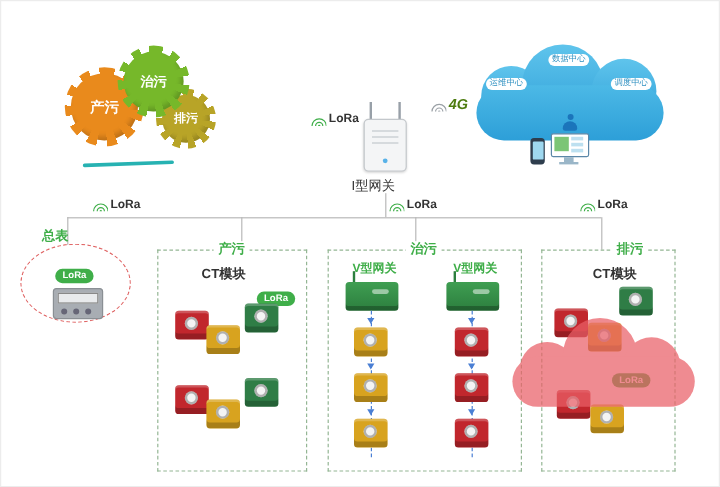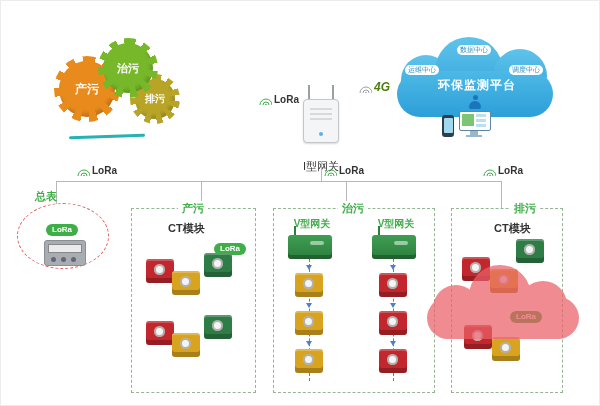--- a/index.html
+++ b/index.html
@@ -18,21 +18,21 @@
   .gear-caption { position:absolute; left:65px; top:118px; width:80px; text-align:center; font-size:12px; font-weight:bold; color:#444; }
   .caption-swoosh { position:absolute; left:68px; top:134px; width:76px; height:3px; background:#27b2b2; border-radius:3px; transform:rotate(-2deg); }
 
   
   .gw { position:absolute; left:300px; top:84px; width:40px; height:58px; }
   .ant { position:absolute; top:0; width:2px; height:15px; background:#98a0a8; }
   .a1 { left:7px; } .a2 { right:7px; }
   .gw-body { position:absolute; top:14px; left:2px; right:2px; bottom:0; background:#f4f5f6; border:1px solid #c3c7cb; border-radius:4px; box-shadow:0 1px 2px rgba(0,0,0,.15); }
   .gw-body::before { content:""; position:absolute; left:6px; right:6px; top:8px; height:14px; background:repeating-linear-gradient(#d6dadd 0 2px, transparent 2px 5px); }
   .gw-body::after { content:""; position:absolute; left:50%; bottom:6px; width:4px; height:4px; margin-left:-2px; border-radius:50%; background:#58b2e8; }
-  .gw-label { position:absolute; left:292px; top:158px; width:56px; text-align:center; font-size:11px; color:#333; }
+  .gw-label { position:absolute; left:292px; top:146px; width:56px; text-align:left; font-size:11px; color:#333; }
 
   
   .wifi { position:relative; width:13px; height:8px; display:inline-block; overflow:hidden; }
   .wifi::before, .wifi::after { content:""; position:absolute; left:50%; top:8px; transform:translate(-50%,-50%); border:1.3px solid #3fae49; border-radius:50%; }
   .wifi::before { width:11px; height:11px; }
   .wifi::after { width:5px; height:5px; }
   .wifi i { position:absolute; left:50%; top:8px; transform:translate(-50%,-50%); width:2px; height:2px; background:#3fae49; border-radius:50%; }
   .wifi.gray::before, .wifi.gray::after { border-color:#9aa0a6; }
   .wifi.gray i { background:#9aa0a6; }
 
@@ -141,21 +141,20 @@
   </div>
 
   <div class="cloud">
     <i class="cc c1"></i>
     <i class="cc c2"></i>
     <i class="cc c3"></i>
     <i class="cbase"></i>
     <span class="cloud-badge cb-top">数据中心</span>
     <span class="cloud-badge cb-left">运维中心</span>
     <span class="cloud-badge cb-right">调度中心</span>
-    <span class="cloud-title">环保监测平台</span>
     <span class="person"></span>
   </div>
   <div class="phone"></div>
   <div class="monitor">
     <i class="screen"></i>
     <i class="stand"></i>
   </div>
 
   <div class="line" style="left:55px; top:180px; width:445px; height:1px;"></div>
   <div class="line" style="left:55px; top:180px; width:1px; height:23px;"></div>

